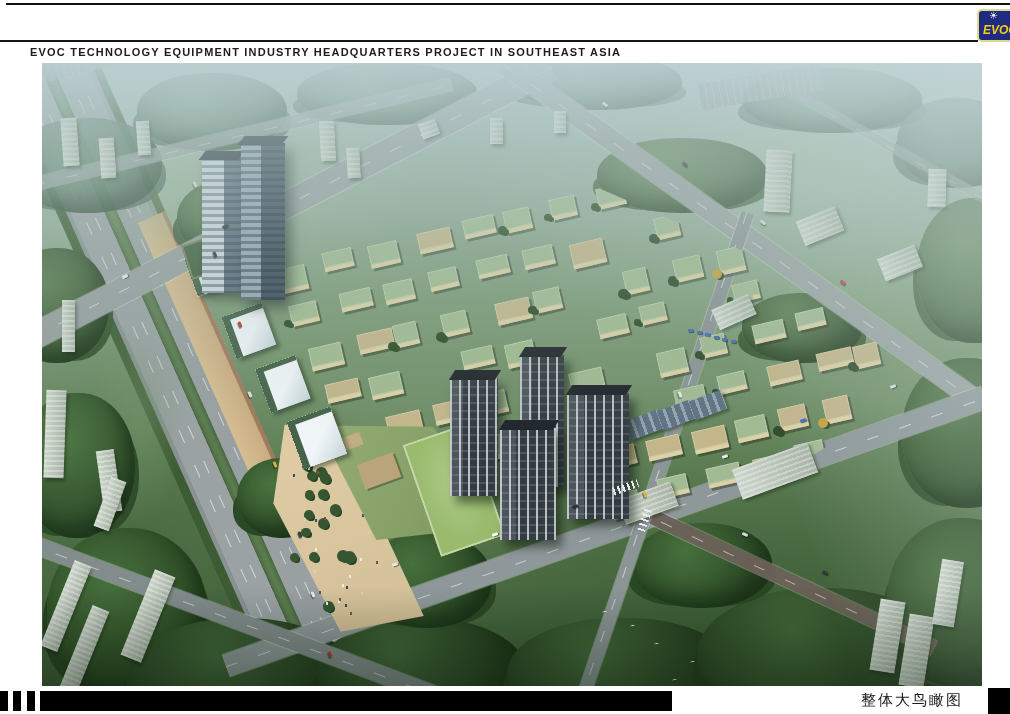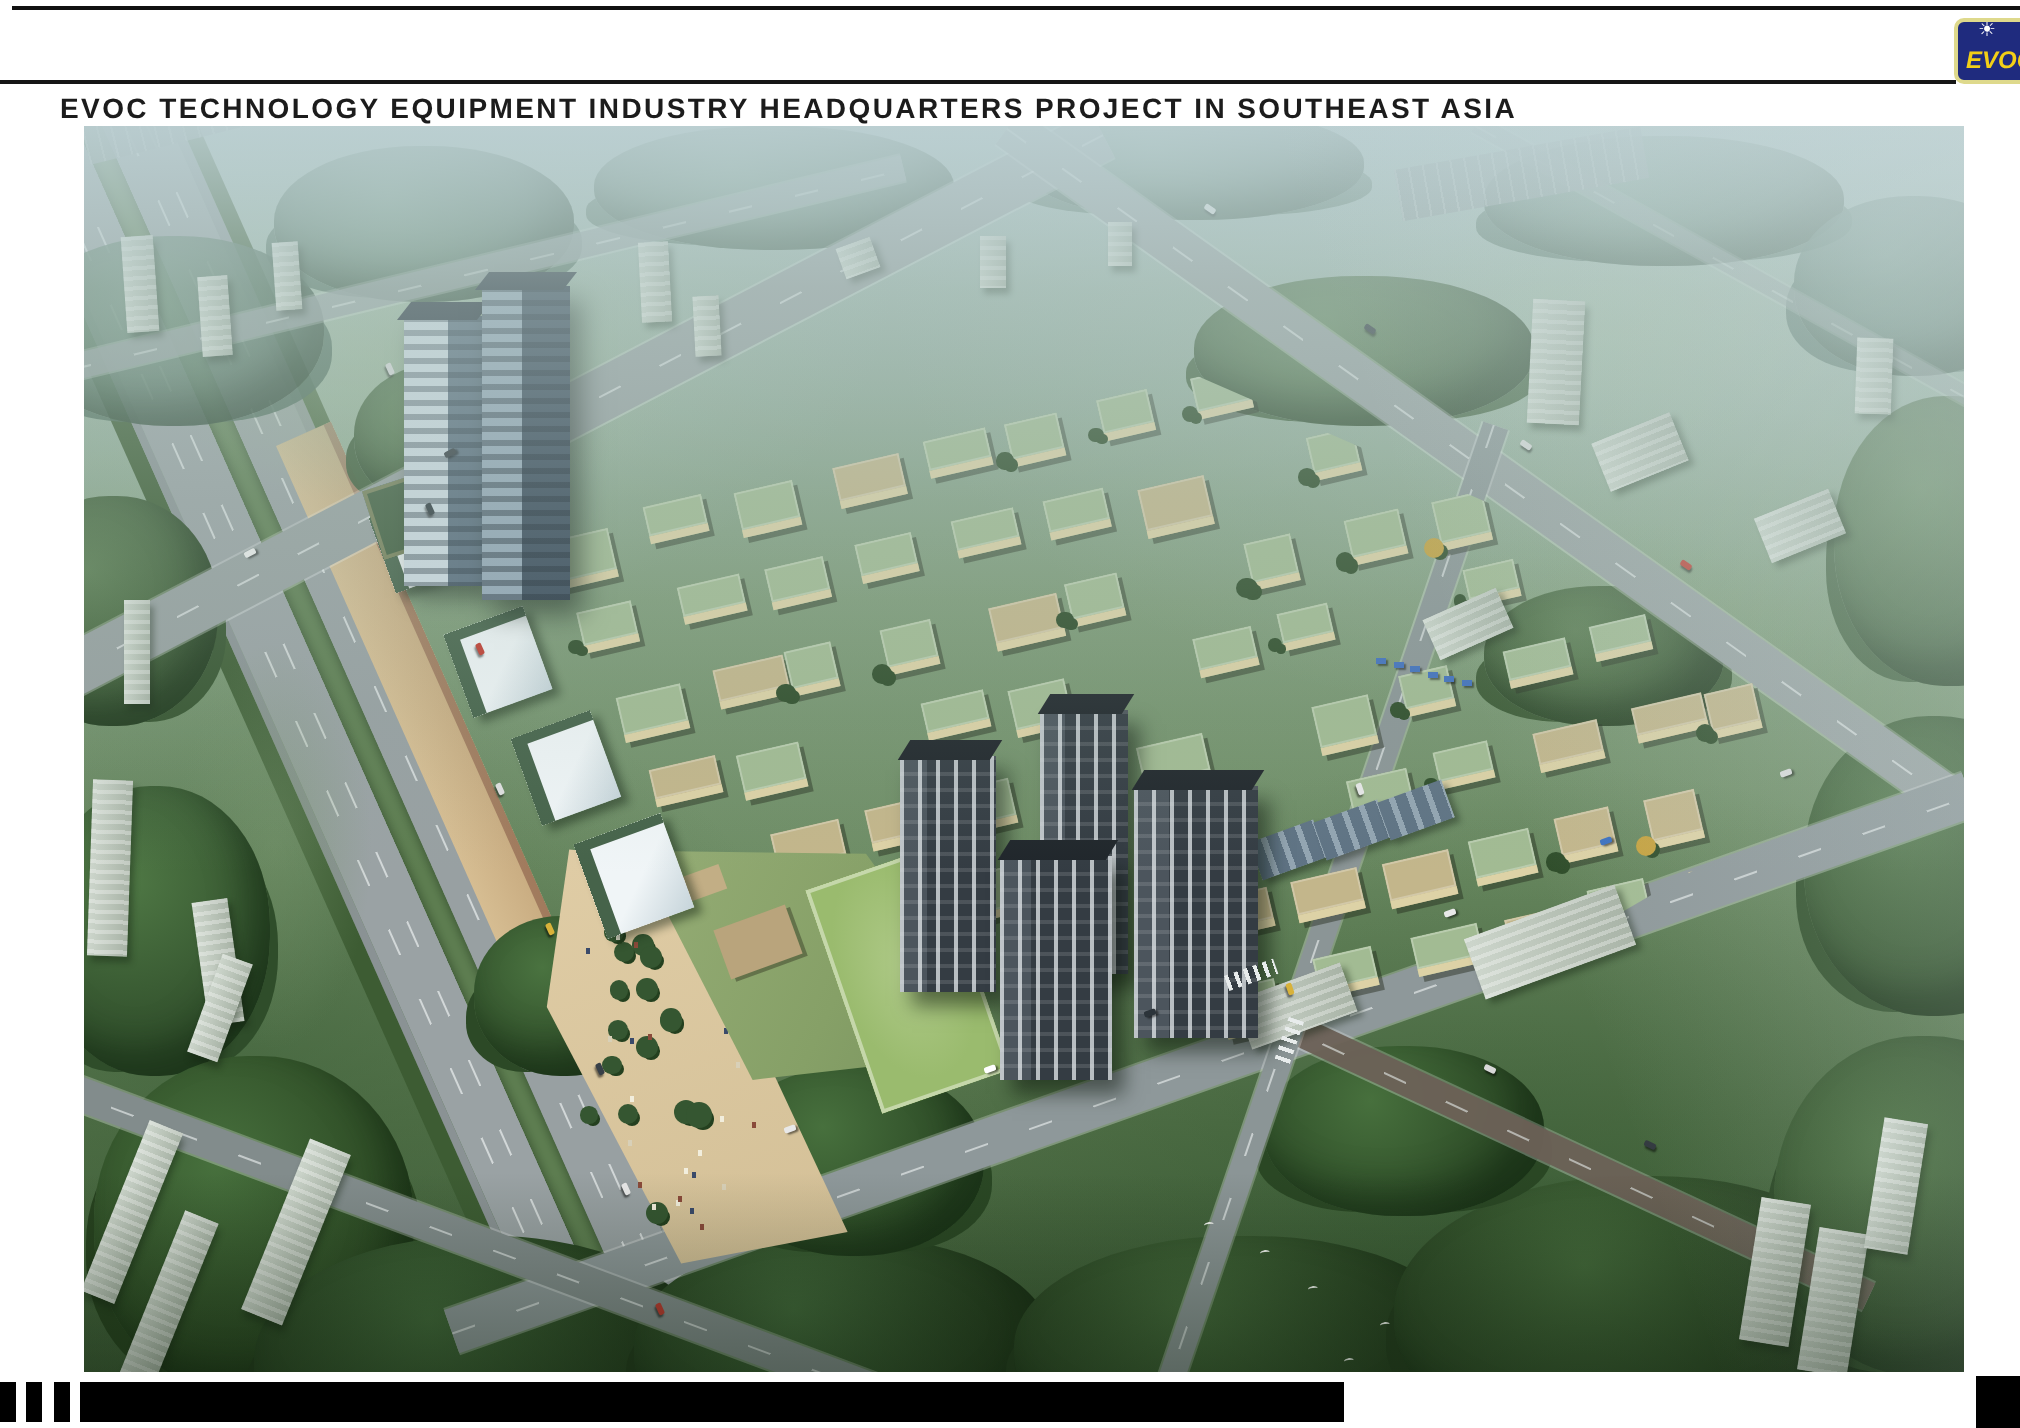--- a/index.html
+++ b/index.html
@@ -4,21 +4,21 @@
 <style>
   html,body{margin:0;padding:0;background:#888;}
   .page{position:relative;width:1010px;height:714px;background:#ffffff;overflow:hidden;
         font-family:"Liberation Sans","DejaVu Sans",sans-serif;}
   .abs{position:absolute;}
 
   
   .rule-top{left:6px;top:3px;right:0;height:2px;background:#111;}
   .title-zh{left:28px;top:13px;font-size:21px;font-weight:bold;color:#0d0d0d;letter-spacing:2px;white-space:nowrap;}
   .rule-title{left:0;top:40px;width:978px;height:2px;background:#161616;}
-  .subtitle-en{left:30px;top:46px;font-size:14px;font-weight:bold;color:#1c1c1c;letter-spacing:1.2px;white-space:nowrap;
+  .subtitle-en{left:30px;top:46px;font-size:11px;font-weight:bold;color:#1c1c1c;letter-spacing:1.2px;white-space:nowrap;
                font-family:"Liberation Sans",sans-serif;}
   .logo{left:977px;top:9px;width:42px;height:33px;background:#1f2b7e;border:2px solid #ded98c;border-radius:5px;
         box-sizing:border-box;overflow:hidden;}
   .logo .burst{position:absolute;left:10px;top:-1px;color:#fff;font-size:10px;}
   .logo .word{position:absolute;left:4px;top:12px;color:#f2cf17;font-size:12px;font-weight:bold;font-style:italic;letter-spacing:0;}
 
   
   #scene{left:42px;top:63px;width:940px;height:623px;overflow:hidden;
      background:
        radial-gradient(420px 260px at 12% 12%, rgba(170,195,175,.55), rgba(0,0,0,0) 70%),
@@ -447,14 +447,15 @@
         <div style="position: absolute; left: 630px; top: 616px; width: 5px; height: 2px; border-radius: 50% 50% 0px 0px; border-top: 1.5px solid rgb(244, 246, 242); transform: rotate(-8deg);"></div>
       </div>
 
     <div class="abs haze"></div>
   </div>
 
   <div class="abs fstripe" style="left:0;"></div>
   <div class="abs fstripe" style="left:13px;"></div>
   <div class="abs fstripe" style="left:27px;"></div>
   <div class="abs fbar"></div>
+  <div class="abs fcaption">整体大鸟瞰图</div>
   <div class="abs fsquare"></div>
 </div>
 
 </body></html>

